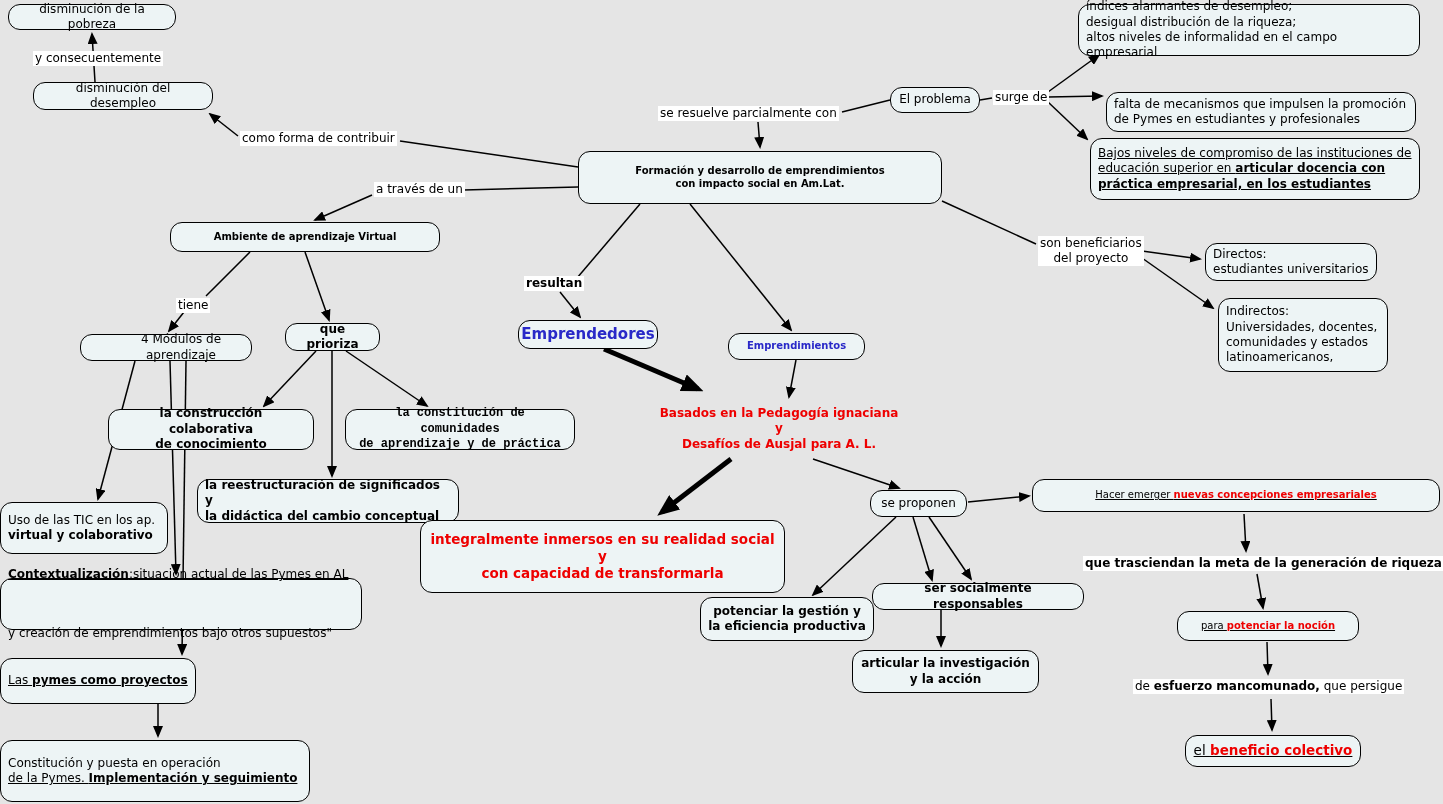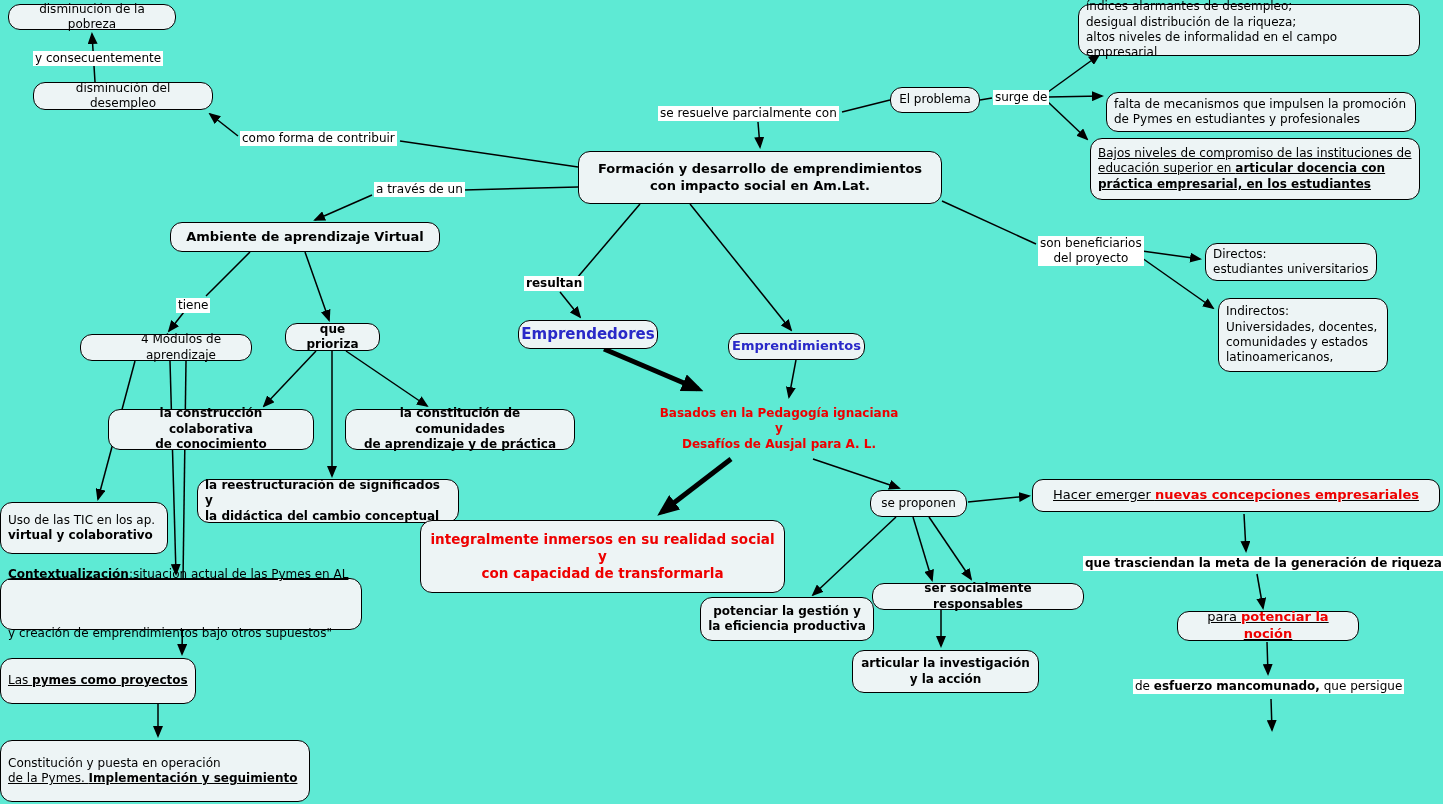--- a/index.html
+++ b/index.html
@@ -1,34 +1,34 @@
 <!DOCTYPE html>
 <html><head>
 <meta charset="utf-8">
 <style>
   html,body{margin:0;padding:0;background:#ffffff;}
   .canvas{
-    position:relative;width:1443px;height:804px;background:#5eead4;overflow:hidden;
+    position:relative;width:1443px;height:804px;background:#e5e5e5;overflow:hidden;
     font-family:"DejaVu Sans","Liberation Sans",sans-serif;color:#000;
   }
   svg.edges{position:absolute;left:0;top:0;z-index:1;}
   .node{
     position:absolute;z-index:2;background:#edf4f5;border:1.6px solid #000;
     border-radius:12px;display:flex;flex-direction:column;justify-content:center;
     align-items:center;text-align:center;font-size:12px;line-height:1.28;
     padding:2px 7px;box-sizing:border-box;
   }
   .node.leftal{align-items:flex-start;text-align:left;}
   .node.nobox{background:transparent;border:none;z-index:2;}
   .ln{display:block;}
   .wrap{display:block;text-decoration:underline;}
   .bold{font-weight:bold;}
   .red{color:#ee0000;font-weight:bold;}
   .blue{color:#2929c8;font-weight:bold;}
-  .fs13{font-size:13px;}
+  .fs13{font-size:10px;}
   .fs135{font-size:13.5px;}
   .fs15{font-size:15px;}
   .label{
     position:absolute;z-index:3;background:#ffffff;font-size:12px;
     padding:0 2px;white-space:nowrap;line-height:1.25;
   }
   .label.center{text-align:center;}
 </style>
 </head>
 <body>
@@ -155,21 +155,21 @@
 
   <div class="node fs13" style="left:728px;top:333px;width:137px;height:27px;">
     <span class="blue">Emprendimientos</span>
   </div>
 
   <div class="node bold" style="left:108px;top:409px;width:206px;height:41px;">
     <span class="ln">la construcción colaborativa</span>
     <span class="ln">de conocimiento</span>
   </div>
 
-  <div class="node bold" style="left:345px;top:409px;width:230px;height:41px;">
+  <div class="node bold" style="left:345px;top:409px;width:230px;height:41px;font-family:Liberation Mono, monospace;">
     <span class="ln">la constitución de comunidades</span>
     <span class="ln">de aprendizaje y de práctica</span>
   </div>
 
   <div class="node nobox" style="left:648px;top:400px;width:262px;height:58px;">
     <span class="ln red">Basados en la Pedagogía ignaciana</span>
     <span class="ln red">y</span>
     <span class="ln red">Desafíos de Ausjal para A. L.</span>
   </div>
 
@@ -186,21 +186,21 @@
   <div class="node fs135" style="left:420px;top:520px;width:365px;height:73px;">
     <span class="ln red">integralmente inmersos en su realidad social</span>
     <span class="ln red">y</span>
     <span class="ln red">con capacidad de transformarla</span>
   </div>
 
   <div class="node" style="left:870px;top:490px;width:97px;height:27px;">
     <span>se proponen</span>
   </div>
 
-  <div class="node fs13" style="left:1032px;top:479px;width:408px;height:33px;border-radius:11px;">
+  <div class="node fs13" style="left:1032px;top:479px;width:408px;height:33px;">
     <div class="wrap">
       <span>Hacer emerger </span><span class="red">nuevas concepciones empresariales</span>
     </div>
   </div>
 
   <div class="node leftal" style="left:0px;top:578px;width:362px;height:52px;gap:43px;">
     <div class="wrap">
       <span class="bold">Contextualización</span><span>:situación actual de las Pymes en AL</span>
     </div>
     <span class="ln">y  creación de emprendimientos bajo otros supuestos"</span>
@@ -225,20 +225,25 @@
     <div class="wrap">
       <span>Las </span><span class="bold">pymes como proyectos</span>
     </div>
   </div>
 
   <div class="node bold" style="left:852px;top:650px;width:187px;height:43px;">
     <span class="ln">articular la investigación</span>
     <span class="ln">y la acción</span>
   </div>
 
+  <div class="node fs135" style="left:1185px;top:735px;width:176px;height:32px;">
+    <div class="wrap">
+      <span>el </span><span class="red">beneficio colectivo</span>
+    </div>
+  </div>
 
   <div class="node leftal" style="left:0px;top:740px;width:310px;height:62px;">
     <span class="ln">Constitución y puesta en operación</span>
     <div class="wrap">
       <span>de la Pymes. </span><span class="bold">Implementación y seguimiento</span>
     </div>
   </div>
 
   <div class="label" style="left:33px;top:51px;">y consecuentemente</div>
   <div class="label" style="left:240px;top:131px;">como forma de contribuir</div>

